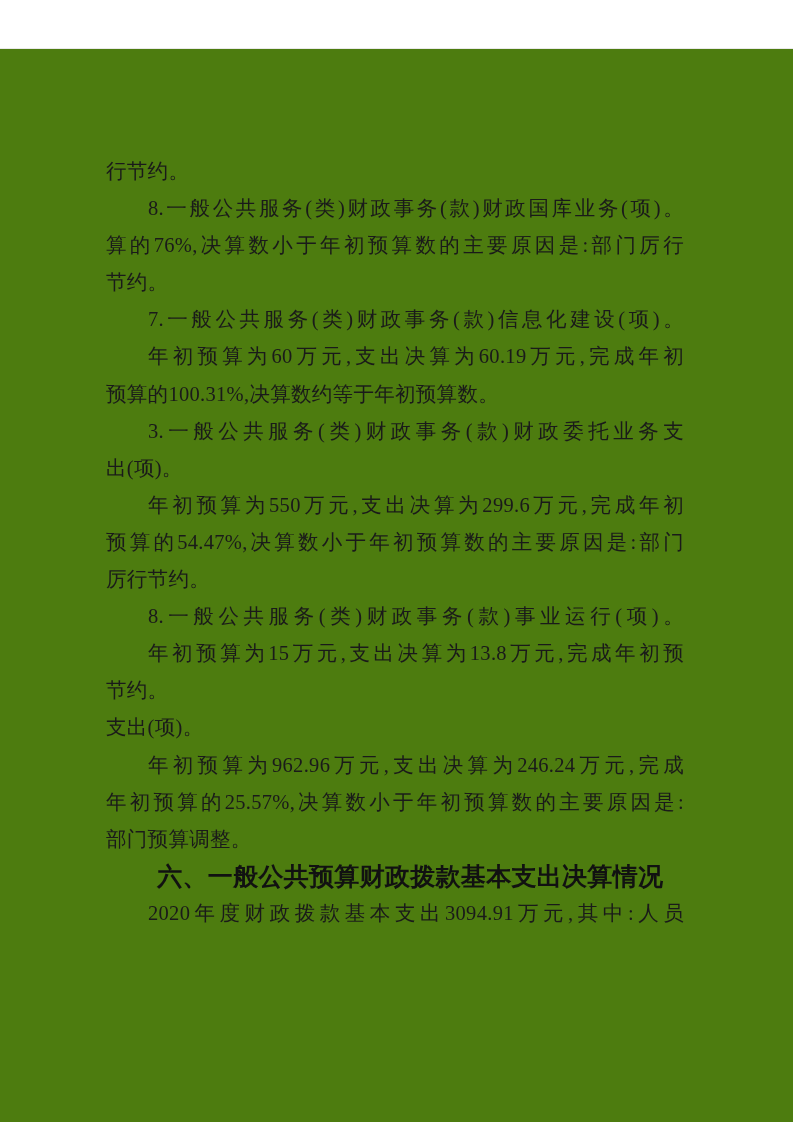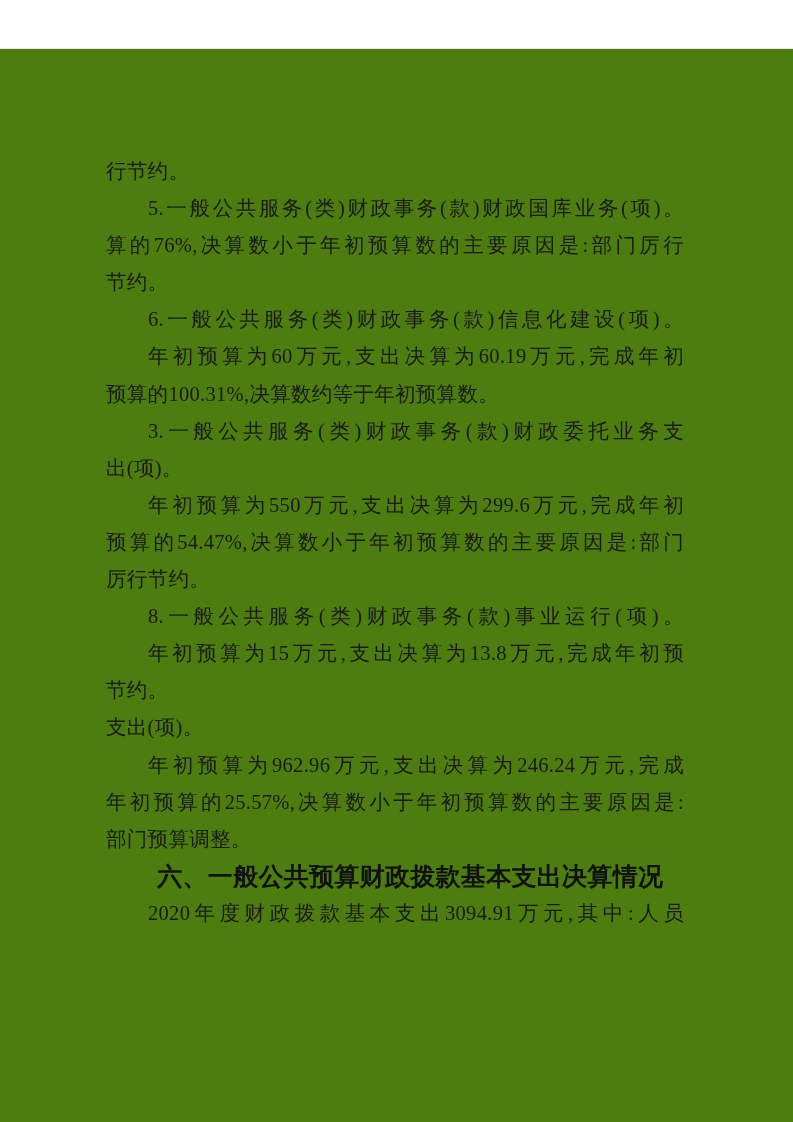--- a/index.html
+++ b/index.html
@@ -45,24 +45,24 @@
     font-size: 25px;
     color: #111111;
   }
 </style>
 </head>
 <body>
 
 <div class="page">
   <div class="text-block">
     <div class="line">行节约。</div>
-    <div class="line indent just">5.一般公共服务(类)财政事务(款)财政国库业务(项)。</div>
+    <div class="line indent just">8.一般公共服务(类)财政事务(款)财政国库业务(项)。</div>
     <div class="line just">算的76%,决算数小于年初预算数的主要原因是:部门厉行</div>
     <div class="line">节约。</div>
-    <div class="line indent just">6.一般公共服务(类)财政事务(款)信息化建设(项)。</div>
+    <div class="line indent just">7.一般公共服务(类)财政事务(款)信息化建设(项)。</div>
     <div class="line indent just">年初预算为60万元,支出决算为60.19万元,完成年初</div>
     <div class="line">预算的100.31%,决算数约等于年初预算数。</div>
     <div class="line indent just">3.一般公共服务(类)财政事务(款)财政委托业务支</div>
     <div class="line">出(项)。</div>
     <div class="line indent just">年初预算为550万元,支出决算为299.6万元,完成年初</div>
     <div class="line just">预算的54.47%,决算数小于年初预算数的主要原因是:部门</div>
     <div class="line">厉行节约。</div>
     <div class="line indent just">8.一般公共服务(类)财政事务(款)事业运行(项)。</div>
     <div class="line indent just">年初预算为15万元,支出决算为13.8万元,完成年初预</div>
     <div class="line">节约。</div>

